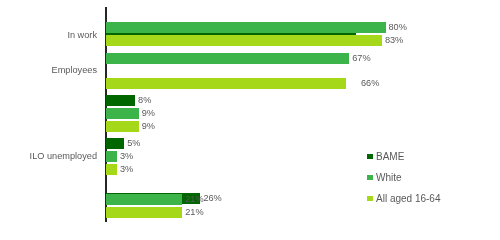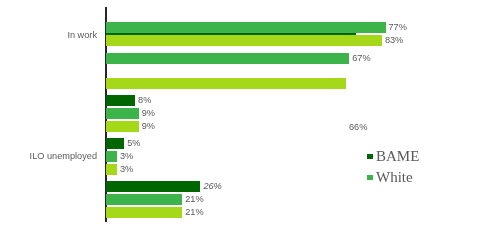--- a/index.html
+++ b/index.html
@@ -92,57 +92,57 @@
     align-items: center;
     height: 21px;
   }
   .legend-swatch {
     width: 5.5px;
     height: 5.5px;
     margin-right: 3.5px;
     flex: 0 0 auto;
   }
   .legend-text {
-    font-size: 15px;
+    font-size: 10px;
     color: #595959;
     white-space: nowrap;
     line-height: 1;
-    font-family: Liberation Serif, serif;
   }
 </style>
 </head>
 <body>
 
 <div id="chart-root">
   <div class="plot">
     <div class="axis-line"></div>
     <div id="groups">
         <div class="cat-group" style="top: 9px; height: 39px;">
           <div class="cat-label" style="top: 13.5px; margin-top: 8px;">In work</div>
           <div class="bar-row" style="top: 15px; width: 390px;">
             <div class="bar" style="width: 250.47px; background: rgb(0, 102, 0);"></div>
             <div class="bar-value" style="left: 250.47px;">69%</div>
           </div>
           <div class="bar-row" style="top: 13px; width: 390px;">
             <div class="bar" style="width: 279.51px; background: rgb(60, 180, 74);"></div>
-            <div class="bar-value" style="left: 279.51px;">77%</div>
+            <div class="bar-value" style="left: 279.51px;">80%</div>
           </div>
           <div class="bar-row" style="top: 26px; width: 390px;">
             <div class="bar" style="width: 275.88px; background: rgb(165, 216, 24);"></div>
             <div class="bar-value" style="left: 275.88px;">83%</div>
           </div>
         </div>
         <div class="cat-group" style="top: 52px; height: 39px;">
+          <div class="cat-label" style="top: 13.5px;">Employees</div>
           <div class="bar-row" style="top: 1px; width: 390px;">
             <div class="bar" style="width: 243.21px; background: rgb(60, 180, 74);"></div>
             <div class="bar-value" style="left: 243.21px;">67%</div>
           </div>
           <div class="bar-row" style="top: 26px; width: 390px;">
             <div class="bar" style="width: 239.58px; background: rgb(165, 216, 24);"></div>
-            <div class="bar-value" style="left: 240px; margin-top: 44px;">66%</div>
+            <div class="bar-value" style="left: 252px;">66%</div>
           </div>
         </div>
         <div class="cat-group" style="top: 95px; height: 39px;">
           <div class="bar-row" style="top: 0px; width: 390px;">
             <div class="bar" style="width: 29.04px; background: rgb(0, 102, 0);"></div>
             <div class="bar-value" style="left: 29.04px;">8%</div>
           </div>
           <div class="bar-row" style="top: 13px; width: 390px;">
             <div class="bar" style="width: 32.67px; background: rgb(60, 180, 74);"></div>
             <div class="bar-value" style="left: 32.67px;">9%</div>
@@ -161,21 +161,21 @@
           <div class="bar-row" style="top: 13px; width: 390px;">
             <div class="bar" style="width: 10.89px; background: rgb(60, 180, 74);"></div>
             <div class="bar-value" style="left: 10.89px;">3%</div>
           </div>
           <div class="bar-row" style="top: 26px; width: 390px;">
             <div class="bar" style="width: 10.89px; background: rgb(165, 216, 24);"></div>
             <div class="bar-value" style="left: 10.89px;">3%</div>
           </div>
         </div>
         <div class="cat-group" style="top: 181px; height: 39px;">
-          <div class="bar-row" style="top: 0px; width: 390px; font-style: italic;">
+          <div class="bar-row" style="top: 12px; width: 390px;">
             <div class="bar" style="width: 94.38px; background: rgb(0, 102, 0);"></div>
             <div class="bar-value" style="left: 94.38px;">26%</div>
           </div>
           <div class="bar-row" style="top: 13px; width: 390px;">
             <div class="bar" style="width: 76.23px; background: rgb(60, 180, 74);"></div>
             <div class="bar-value" style="left: 76.23px;">21%</div>
           </div>
           <div class="bar-row" style="top: 26px; width: 390px;">
             <div class="bar" style="width: 76.23px; background: rgb(165, 216, 24);"></div>
             <div class="bar-value" style="left: 76.23px;">21%</div>
@@ -186,14 +186,18 @@
 
   <div class="legend" id="legend">
       <div class="legend-item">
         <span class="legend-swatch" style="background: rgb(0, 102, 0);"></span>
         <span class="legend-text">BAME</span>
       </div>
       <div class="legend-item">
         <span class="legend-swatch" style="background: rgb(60, 180, 74);"></span>
         <span class="legend-text">White</span>
       </div>
+      <div class="legend-item">
+        <span class="legend-swatch" style="background: rgb(165, 216, 24);"></span>
+        <span class="legend-text">All aged 16-64</span>
+      </div>
     </div>
 </div>
 
 </body></html>

